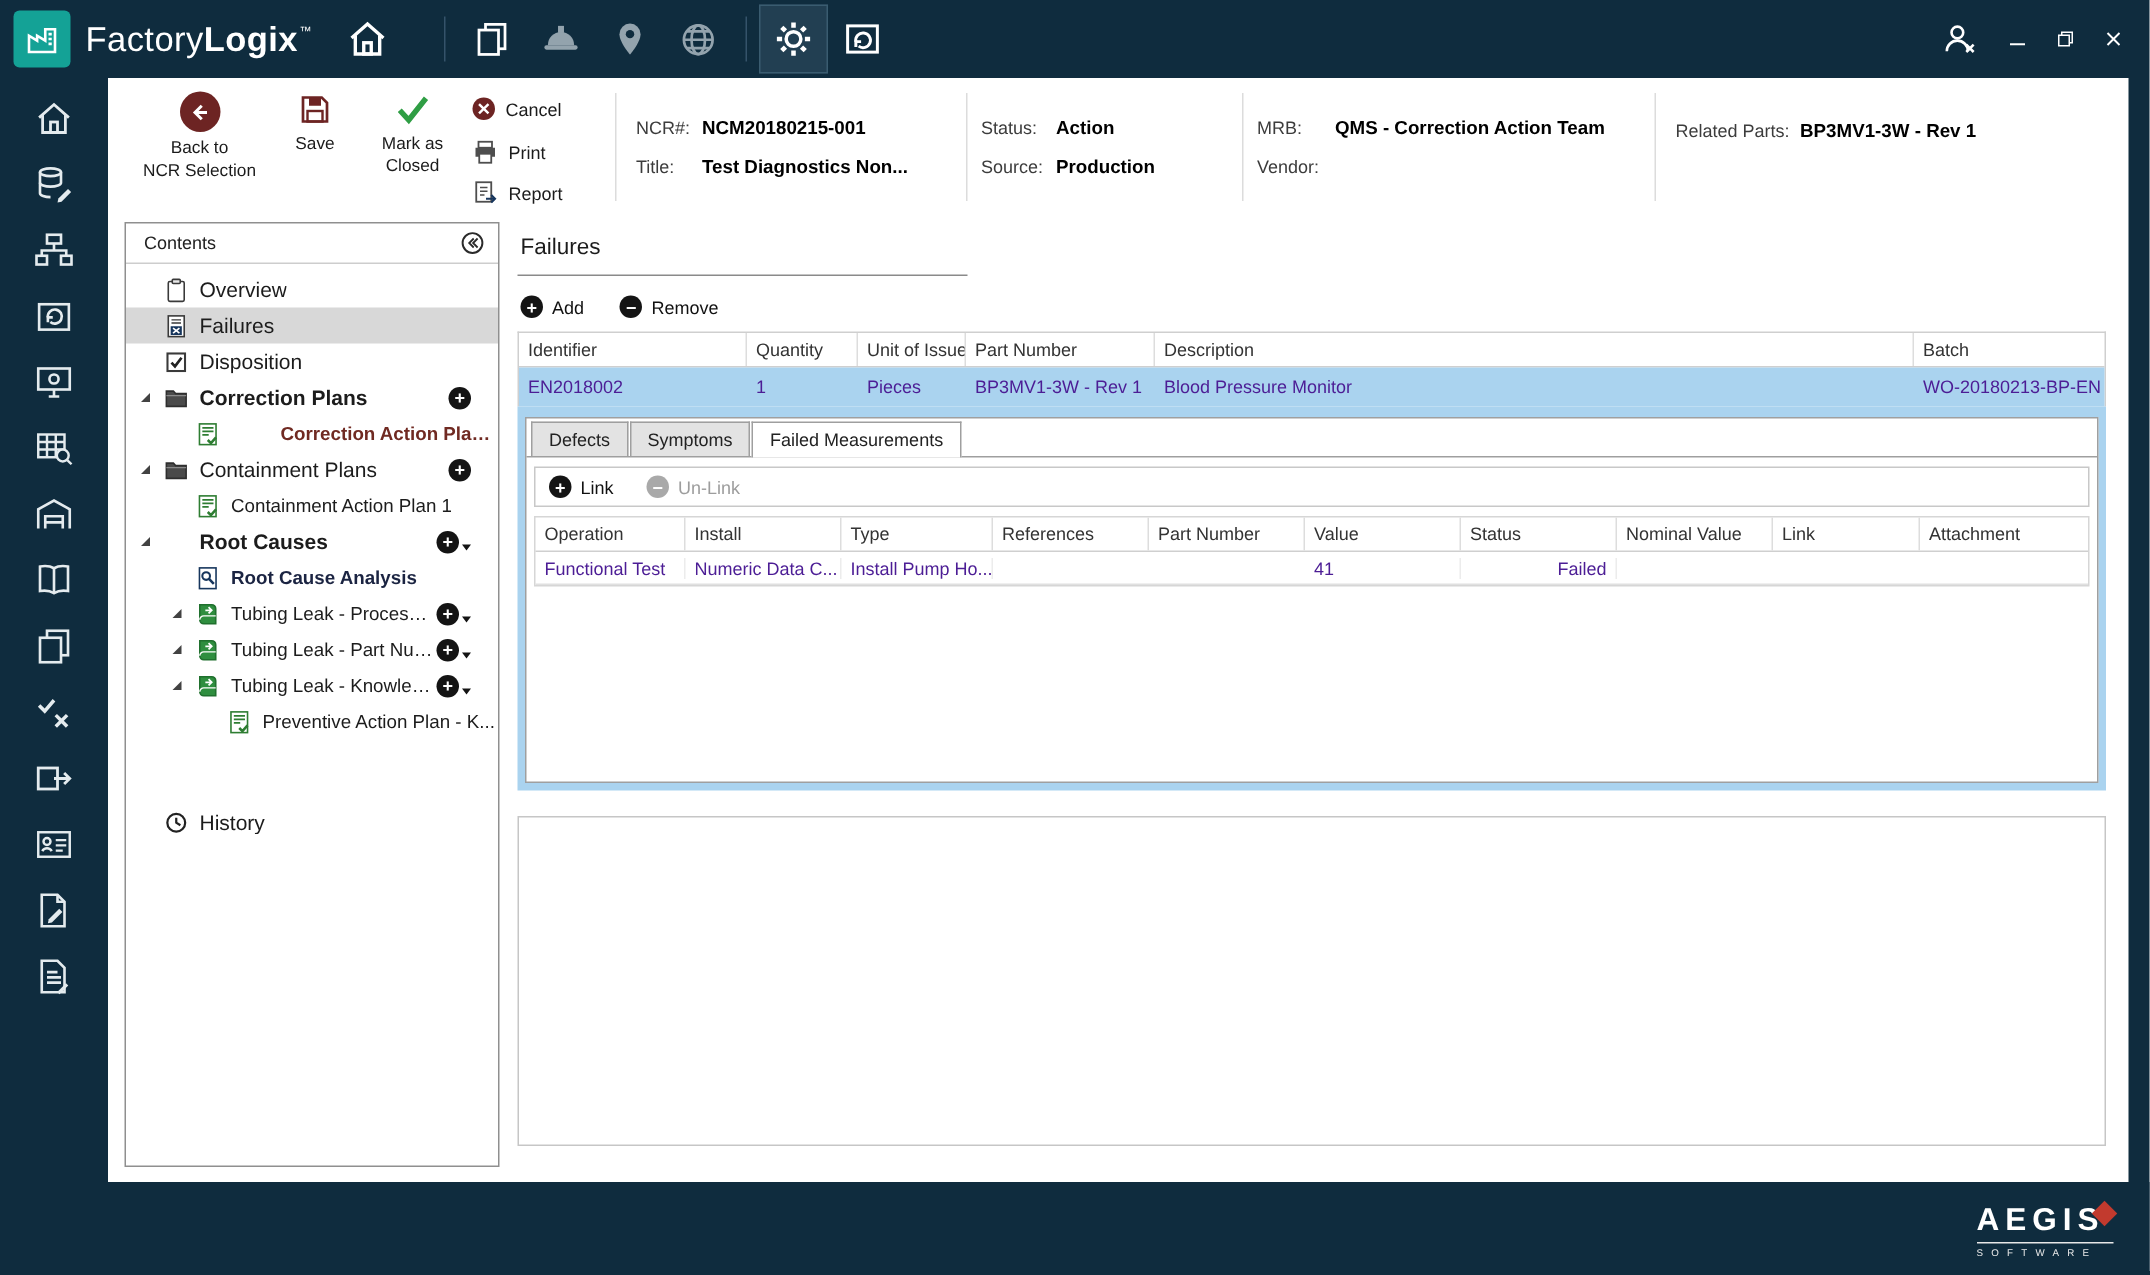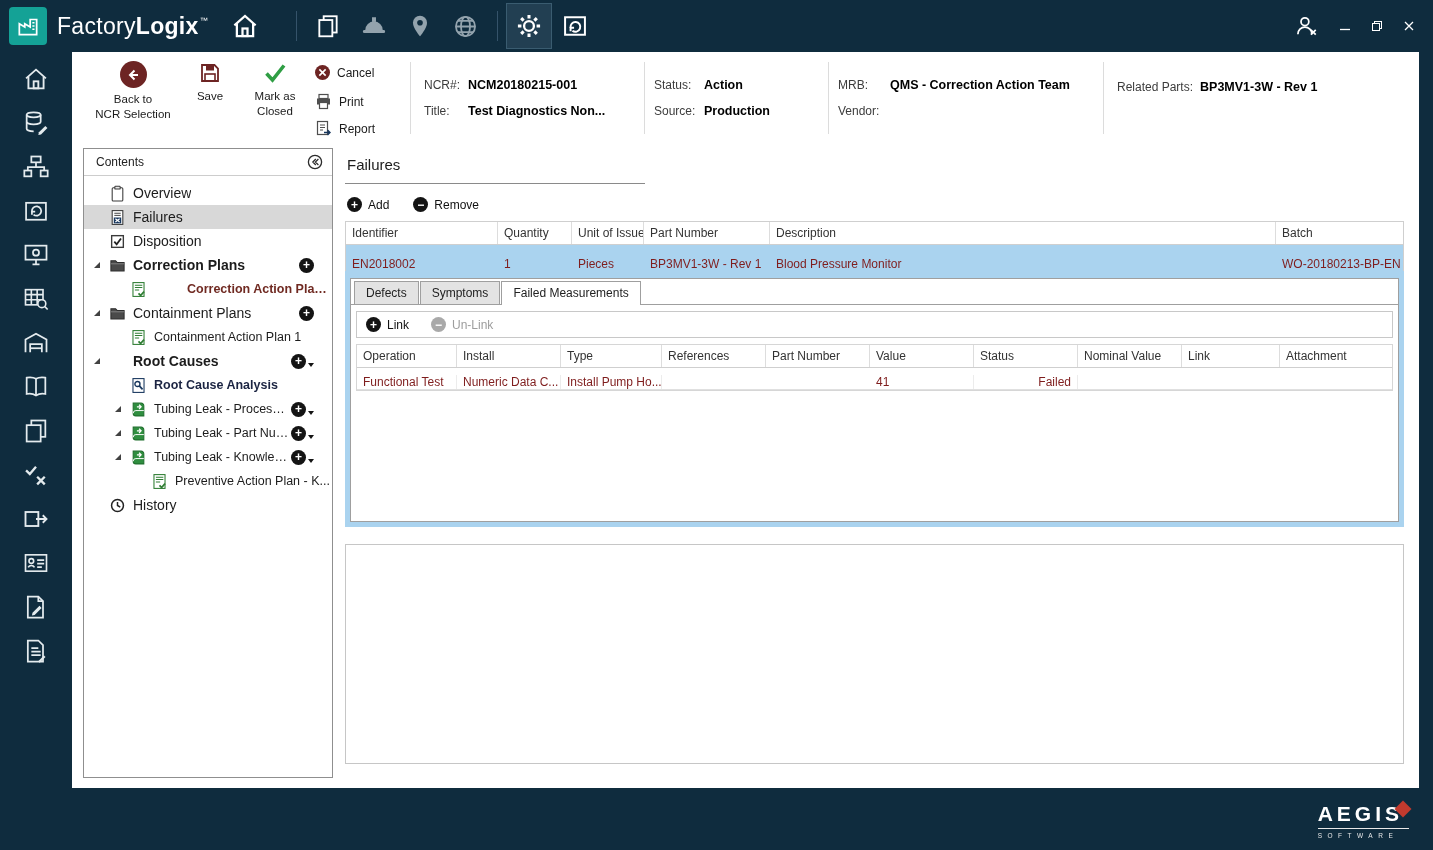--- a/index.html
+++ b/index.html
@@ -60,21 +60,21 @@
   .fail-title{font-size:15px;color:#1c1c1c}
   .addremove{display:flex;gap:24px;margin:13px 0 9px 2px;align-items:center}
   .ar-btn,.link-btn{display:flex;align-items:center;gap:6px;font-size:12px;color:#111;cursor:pointer}
   .link-btn.disabled{color:#9d9d9d;cursor:default}
 
   .tbl{background:#fff}
   .ftable{width:1059px;border:1px solid #cfcfcf;border-bottom:none}
   .tbl-head{display:flex;border-bottom:1px solid #cfcfcf;height:23px;align-items:stretch}
   .tbl-hcell{font-size:12px;color:#333;padding-left:6px;border-right:1px solid #ddd;display:flex;align-items:center;overflow:hidden;white-space:nowrap}
   .tbl-hcell:last-child{border-right:none}
-  .tbl-row{display:flex;height:26px;align-items:flex-end;font-size:12px;color:#7f1d1d}
+  .tbl-row{display:flex;height:26px;align-items:center;font-size:12px;color:#4c1d95}
   .ftable .tbl-row{background:#aad3ef}
   .tbl-cell{padding-left:6px;display:flex;align-items:center;overflow:hidden;white-space:nowrap}
   .tbl-cell.right{justify-content:flex-end;padding-right:6px}
   .meas{margin:0 5px;border:1px solid #d6d6d6}
   .meas .tbl-row{height:22px;border-bottom:1px solid #e0e0e0}
   .meas .tbl-cell{border-right:1px solid #ececec}
   .meas .tbl-cell:last-child{border-right:none}
 
   .sel-wrap{width:1059px;background:#aad3ef;padding:7px 5px 5px}
   .detail-panel{background:#fff;border:1px solid #9f9f9f;height:244px;display:flex;flex-direction:column}
@@ -539,21 +539,21 @@
         <div class="tree-row" style="padding-left: 67px;">
           <span class="tree-icon">
             <svg width="17" height="17" viewBox="0 0 16 16">
               <rect x="2.8" y="1.5" width="10.4" height="13" fill="#fff" stroke="#2e7d32"></rect>
               <path d="M4.6 4 h7 M4.6 6.2 h7 M4.6 8.4 h4" stroke="#2e7d32" stroke-width="1"></path>
               <path d="M8 11.6 l2 2 3.2-3.6" fill="none" stroke="#2e7d32" stroke-width="1.6"></path>
             </svg>
           </span>
           <span class="tree-label" style="font-size: 12.5px;">Preventive Action Plan - K...</span>
         </div>
-        <div class="tree-row" style="padding-left: 25px;">
+        <div class="tree-row" style="padding-left: 25px; margin-top: 43px;">
           <span class="tree-icon">
             <svg width="17" height="17" viewBox="0 0 16 16">
               <circle cx="8" cy="8" r="5.6" fill="none" stroke="#222" stroke-width="1.4"></circle>
               <path d="M8 4.8 V8 l2.6 1.6" fill="none" stroke="#222" stroke-width="1.4"></path>
             </svg>
           </span>
           <span class="tree-label" style="font-size: 14px;">History</span>
         </div>
       </div>
   </div>

